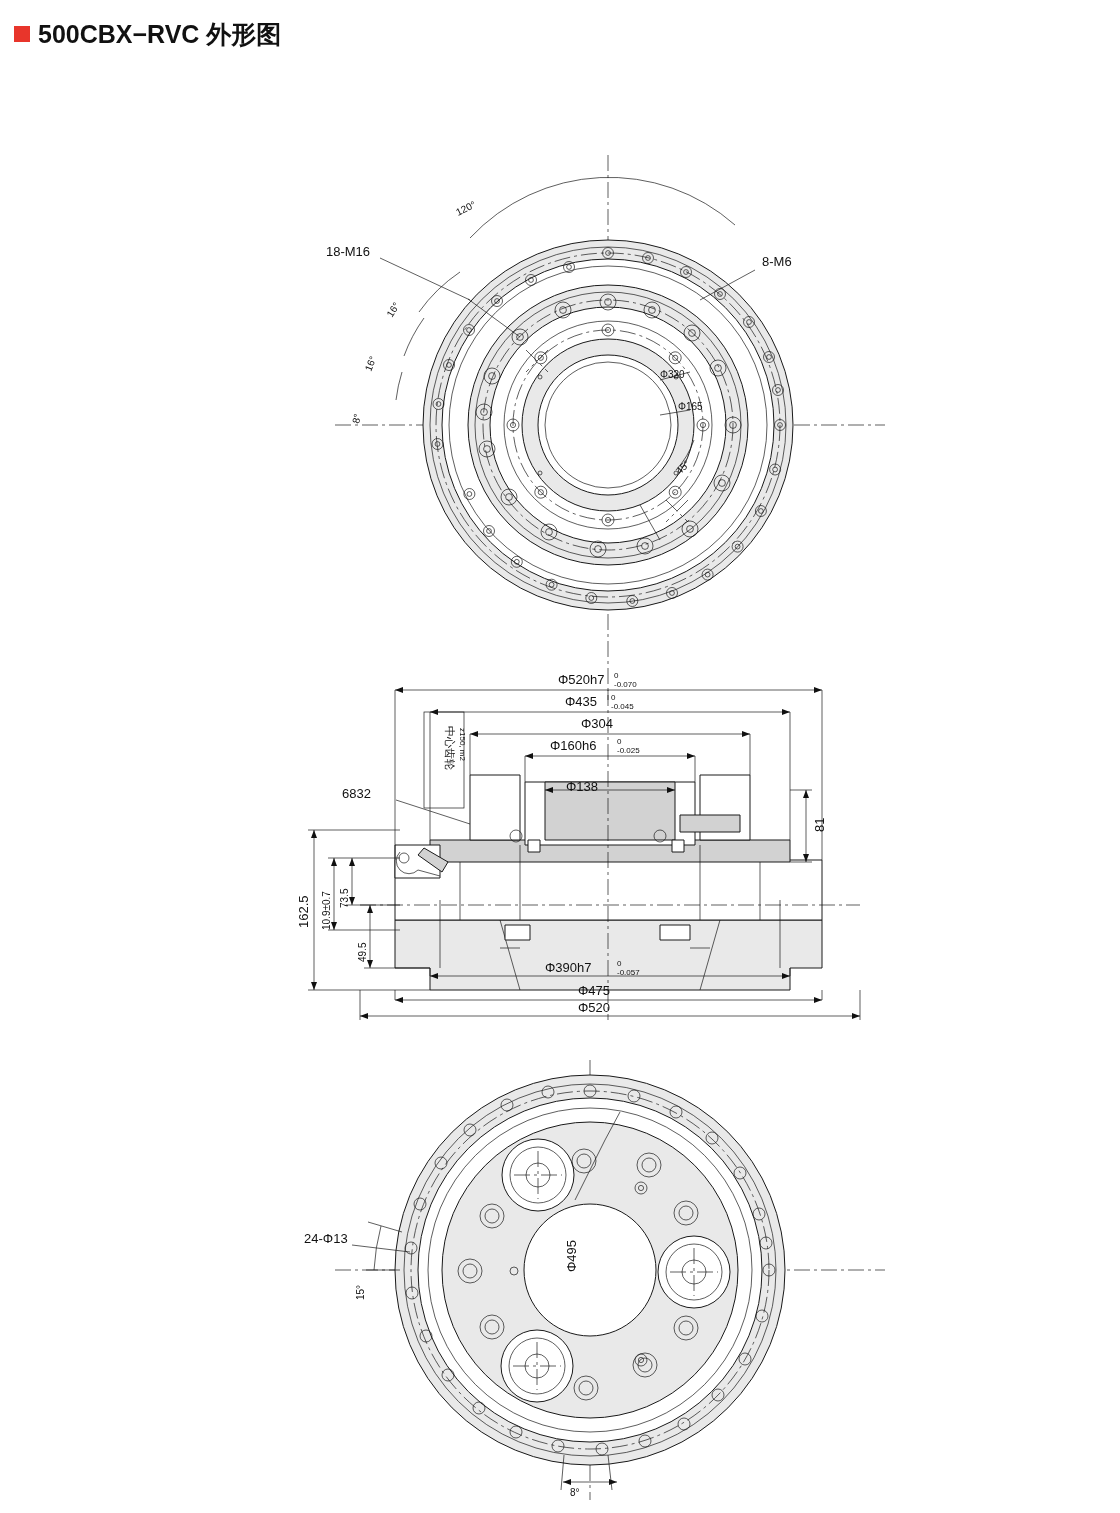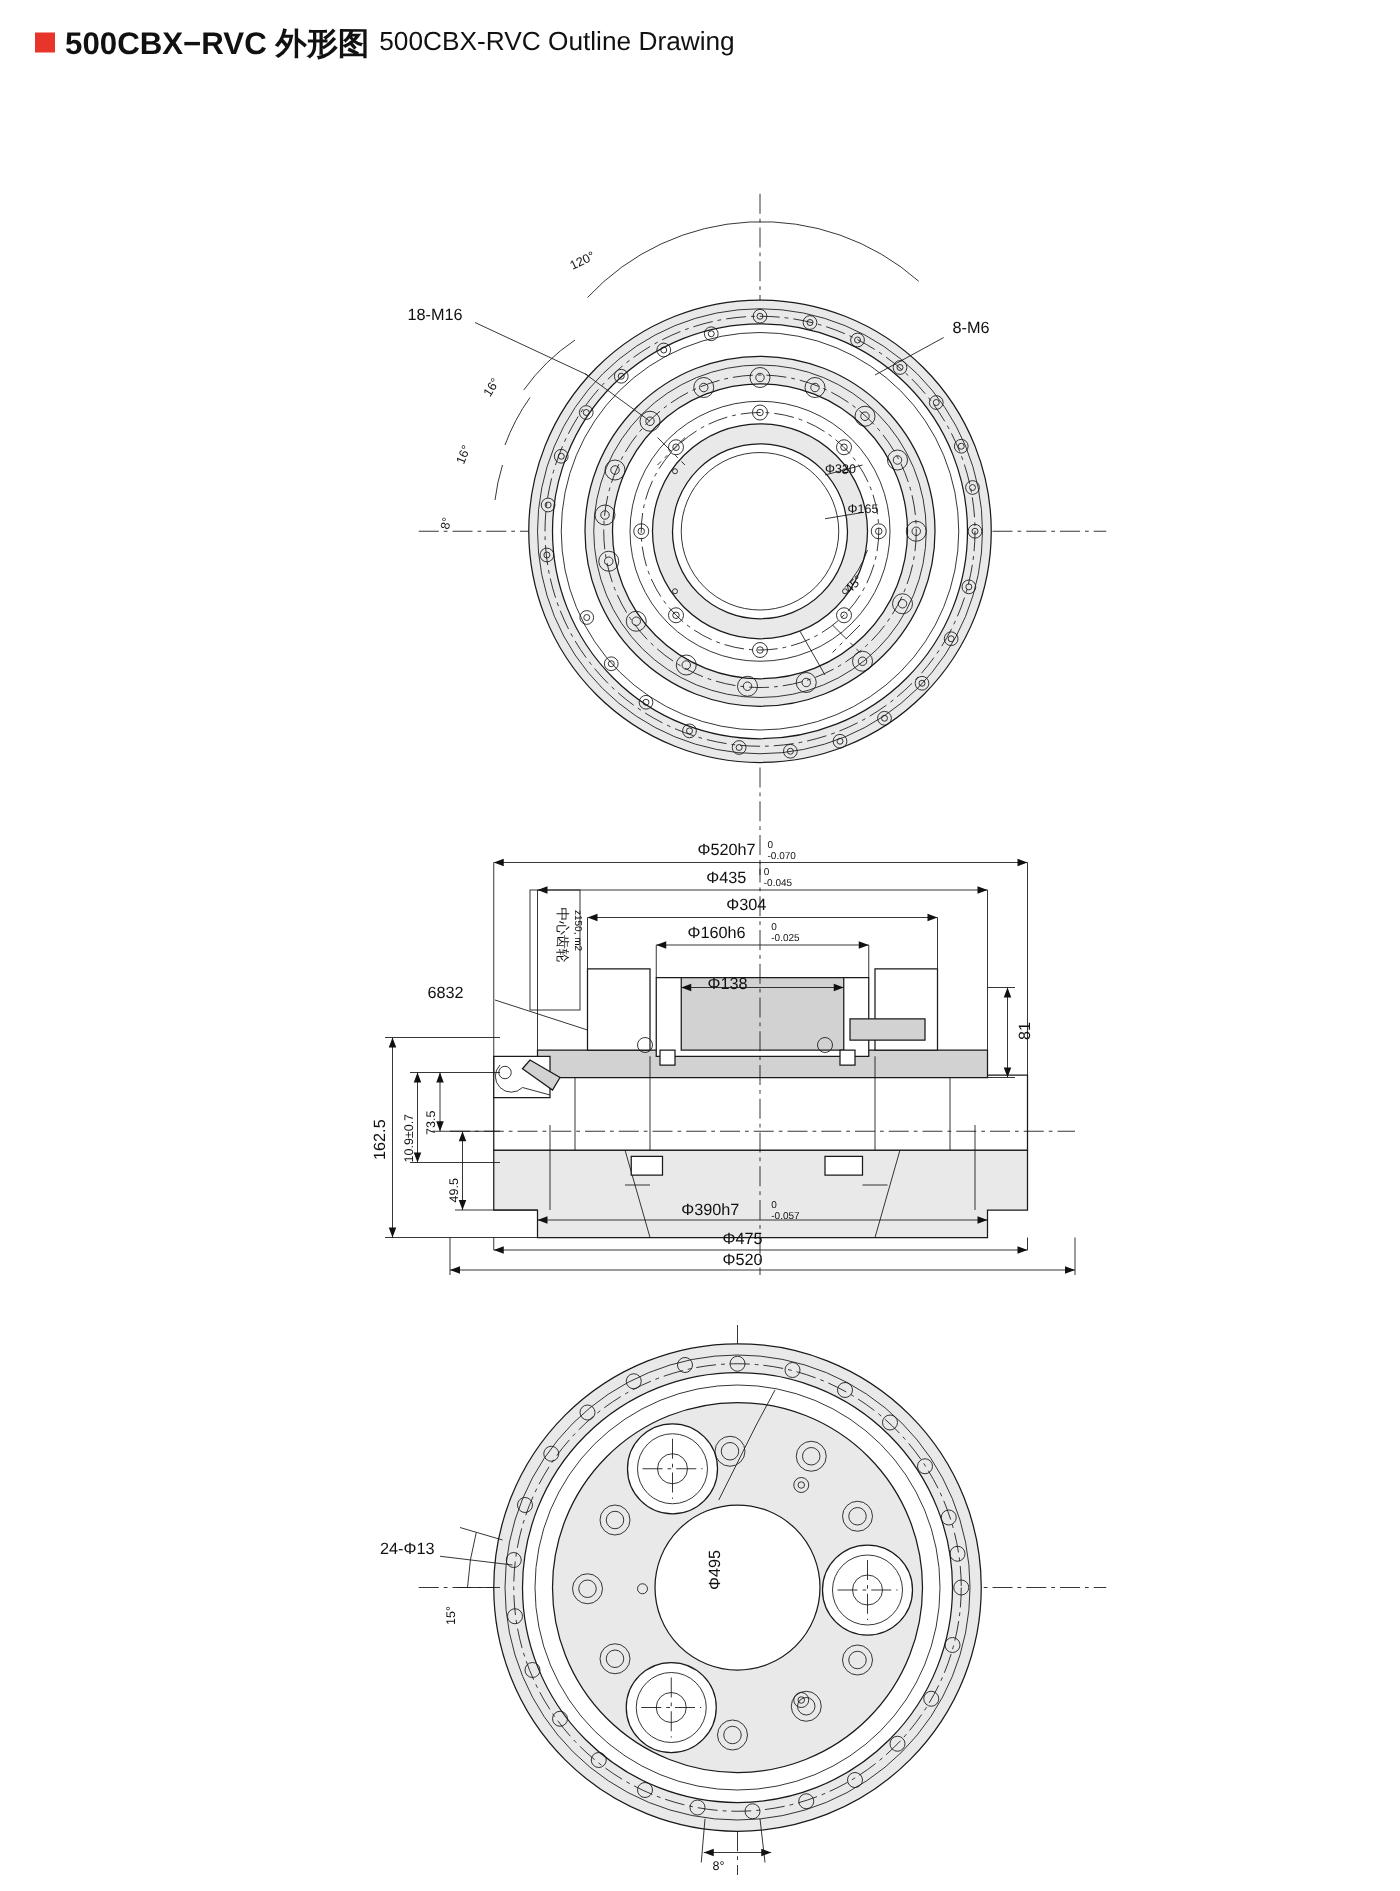--- a/index.html
+++ b/index.html
@@ -22,21 +22,21 @@
   }
   
   .header {
     position: absolute;
     left: 0;
     top: 14px;
     width: 1120px;
     height: 40px;
     display: flex;
     align-items: center;
-    padding-left: 28px;
+    padding-left: 14px;
     box-sizing: border-box;
   }
   .header .sq {
     width: 16px;
     height: 16px;
     background: #e8352b;
     margin-right: 8px;
     flex: 0 0 auto;
   }
   .header .title-cn {
@@ -77,21 +77,20 @@
   text.lbl.cn { font-size: 11px; }
 </style>
 </head>
 <body>
 
 <div class="page">
 
   <div class="header">
     <div class="sq"></div>
     <div class="title-cn">500CBX−RVC 外形图</div>
-    <div class="title-en">500CBX-RVC Outline Drawing</div>
   </div>
 
   <svg class="dwg" viewBox="0 0 1120 1513">
 
     <g>
 
       <line class="ctr" x1="335" y1="425" x2="885" y2="425"></line>
       <line class="ctr" x1="608" y1="155" x2="608" y2="700"></line>
 
       <circle class="fillg" cx="608" cy="425" r="185"></circle>

